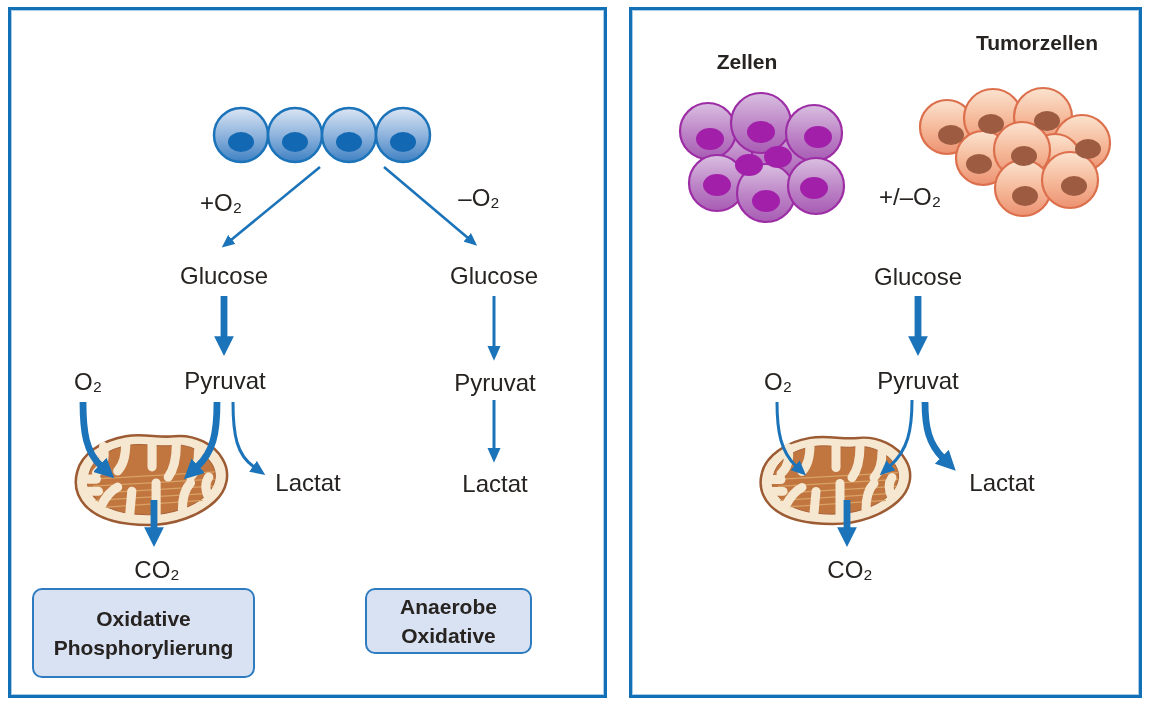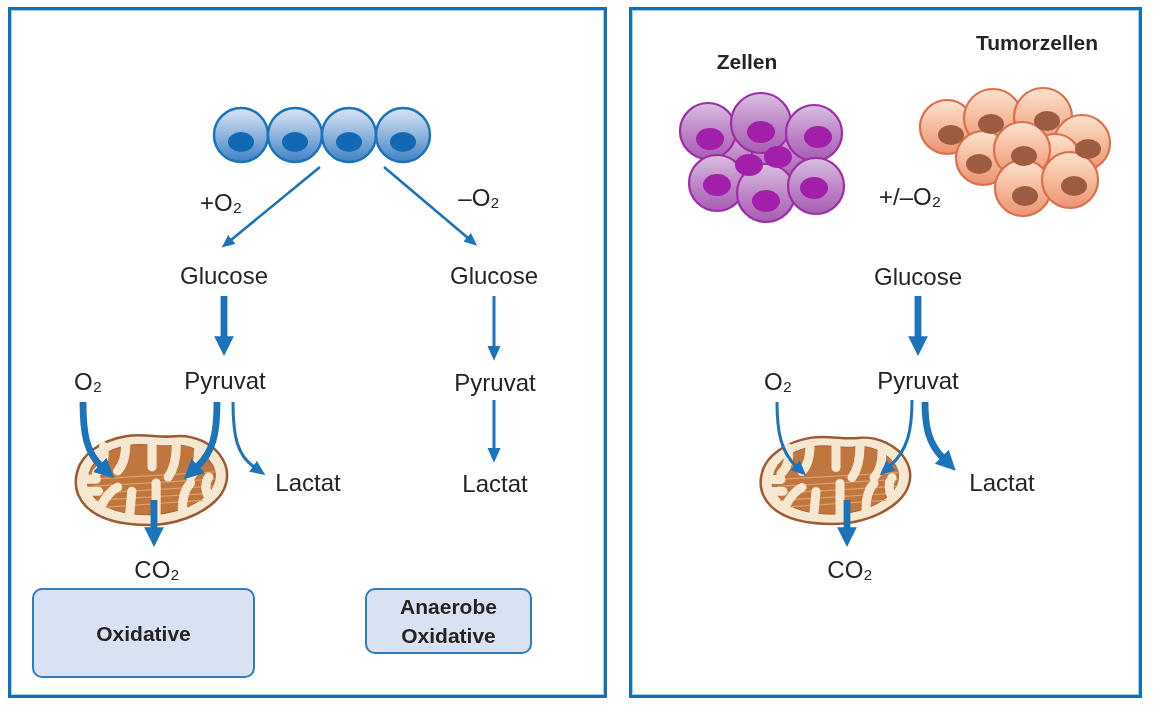--- a/index.html
+++ b/index.html
@@ -171,20 +171,21 @@
   <div class="lbl" style="left:225px;top:381px">Pyruvat</div>
   <div class="lbl" style="left:308px;top:483px">Lactat</div>
   <div class="lbl" style="left:157px;top:570px">CO₂</div>
 
   <div class="lbl" style="left:494px;top:276px">Glucose</div>
   <div class="lbl" style="left:495px;top:383px">Pyruvat</div>
   <div class="lbl" style="left:495px;top:484px">Lactat</div>
 
   <div class="outcome-box" style="left:32px;top:588px;width:223px;height:90px">
     <span>Oxidative</span>
+    <span>Phosphorylierung</span>
   </div>
   <div class="outcome-box" style="left:365px;top:588px;width:167px;height:66px">
     <span>Anaerobe</span>
     <span>Oxidative</span>
   </div>
 
   <div class="ttl" style="left:747px;top:62px">Zellen</div>
   <div class="ttl" style="left:1037px;top:43px">Tumorzellen</div>
   <div class="lbl" style="left:910px;top:197px">+/–O₂</div>
 

